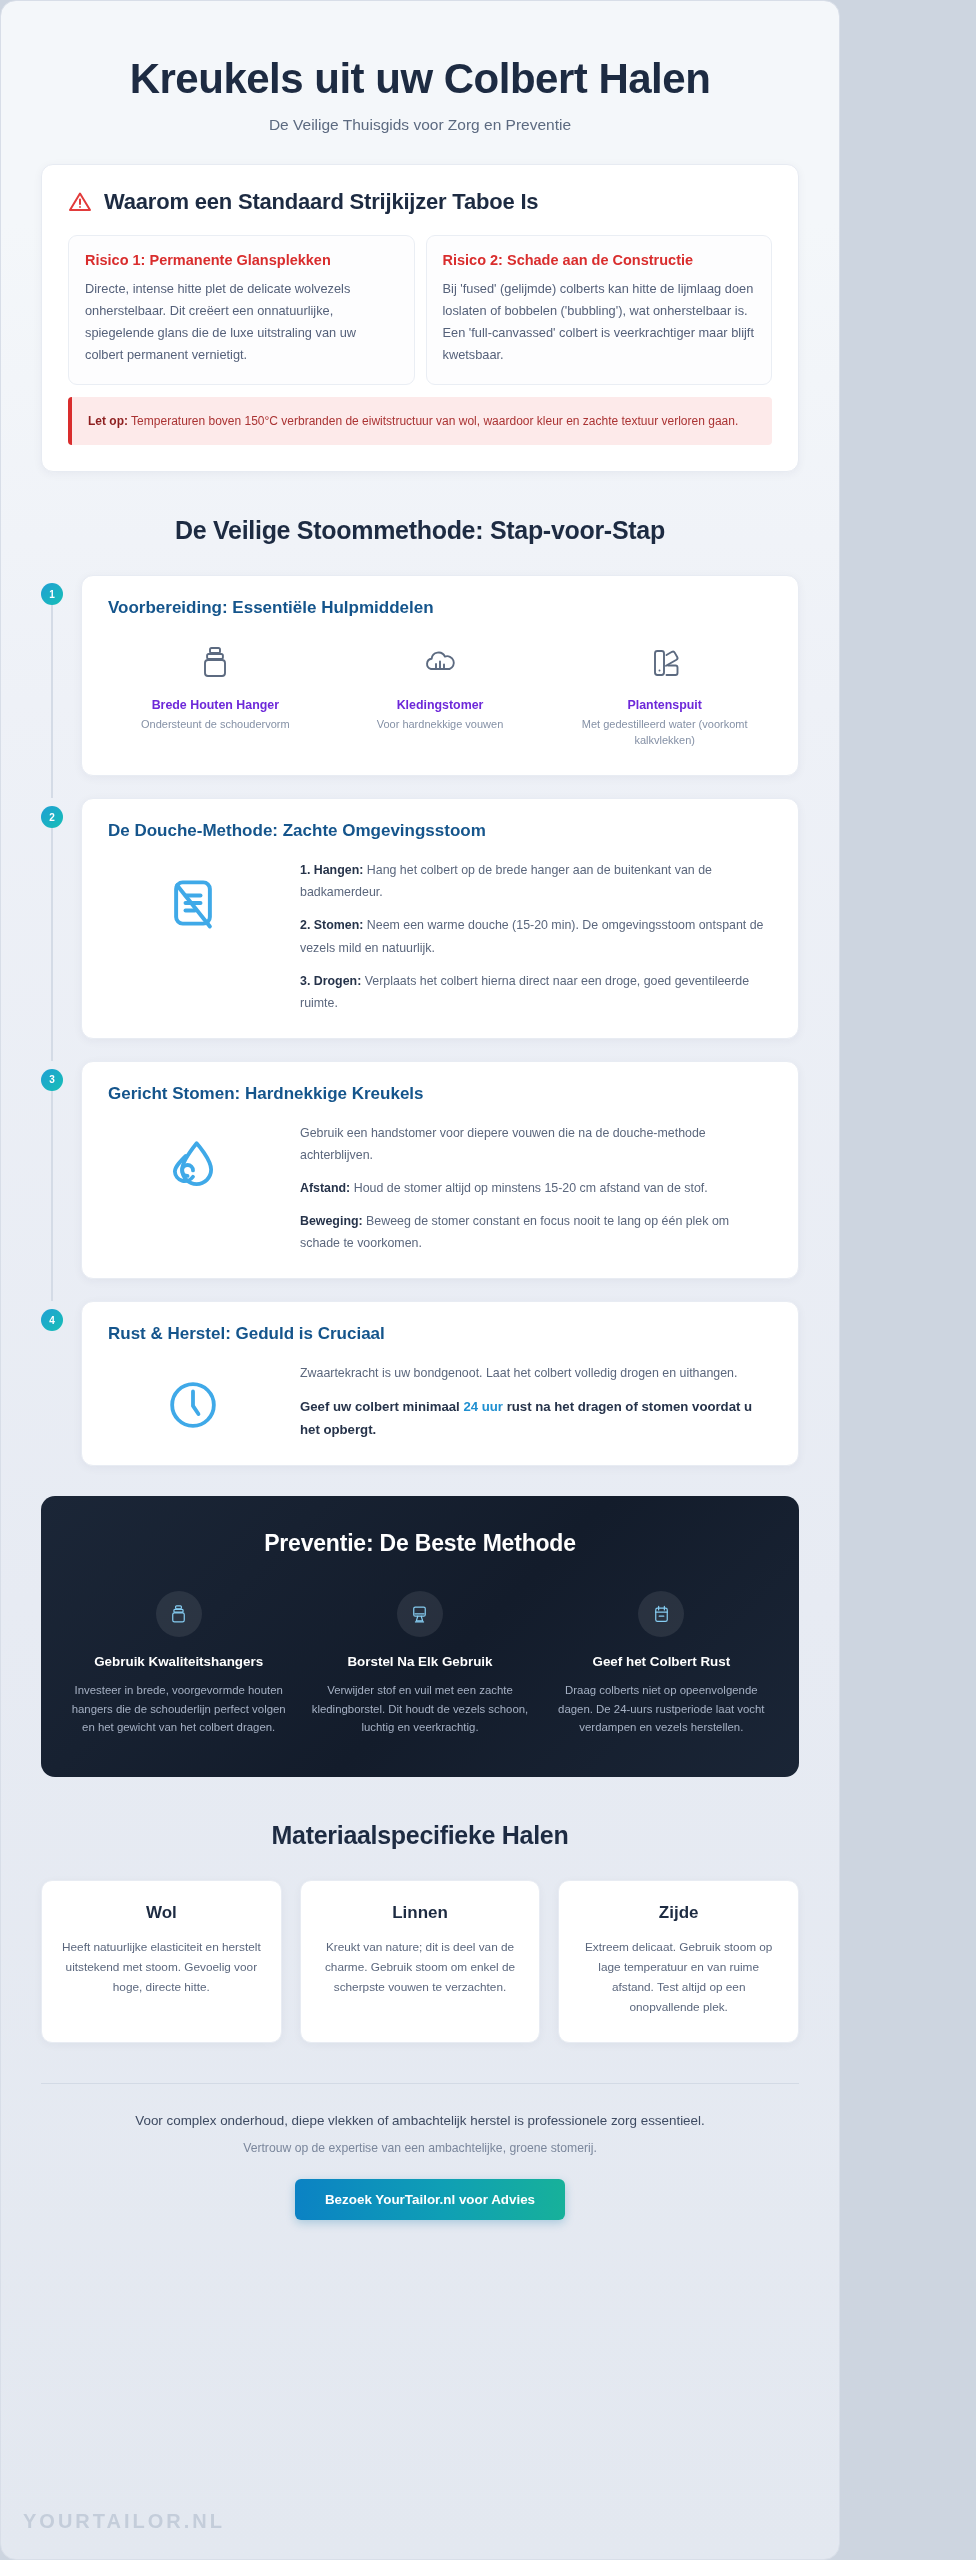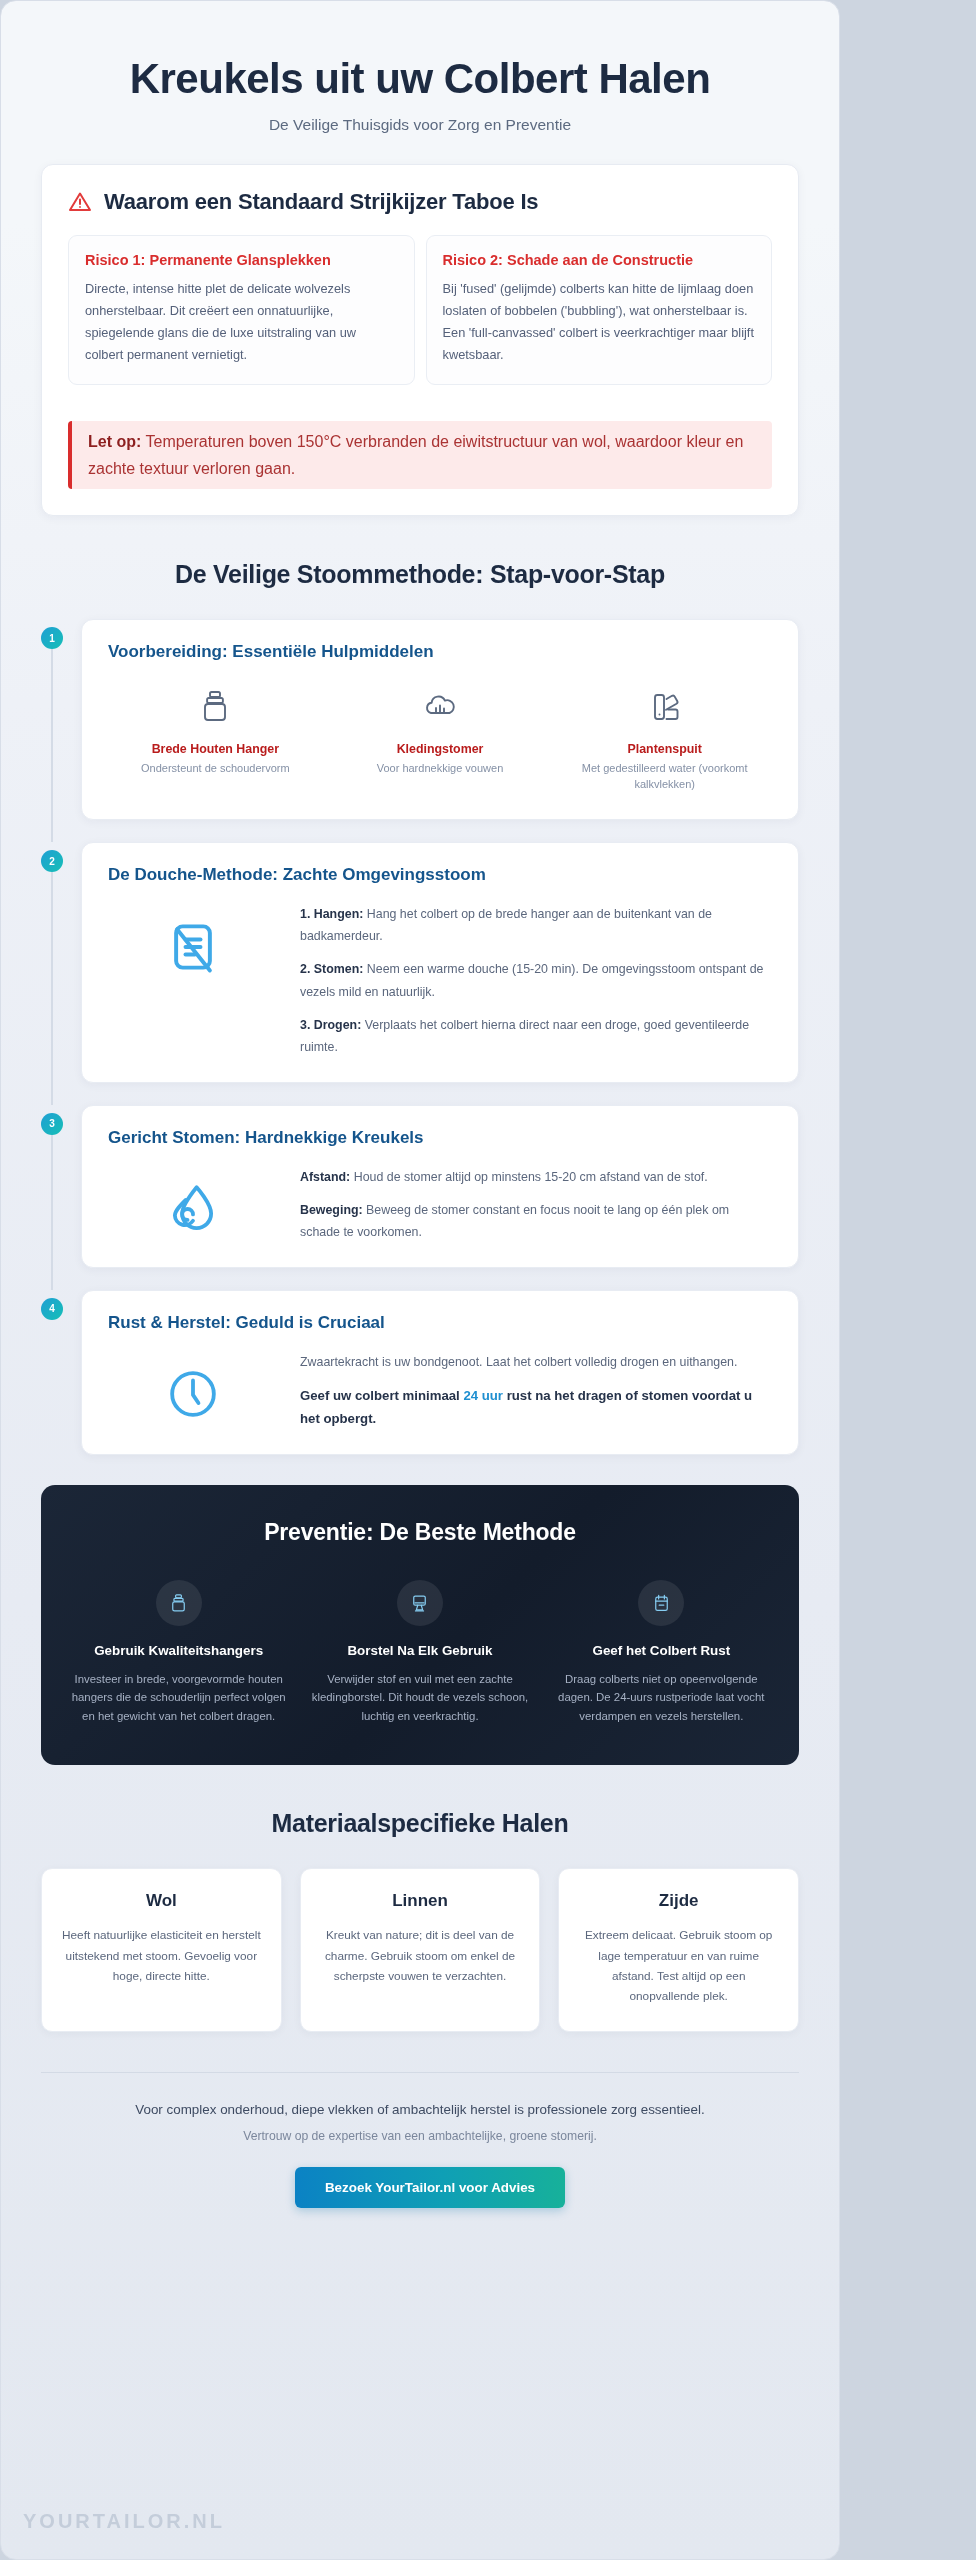--- a/index.html
+++ b/index.html
@@ -55,26 +55,26 @@
     border: 1px solid #eaeef4;
     border-radius: 9px;
     padding: 16px 16px 18px;
     background: #fdfdfe;
   }
   .risk h3 {
     font-size: 14.5px; font-weight: 700; color: #d92d2d; margin-bottom: 10px;
   }
   .risk p { font-size: 12.8px; line-height: 1.72; color: #55617a; }
   .note {
-    margin-top: 36px;
+    margin-top: 12px;
     background: #fdeaea;
     border-left: 4px solid #d92d2d;
     border-radius: 4px;
-    padding: 7px 16px;
-    font-size: 16px;
+    padding: 14px 16px;
+    font-size: 12px;
     line-height: 1.7;
     color: #a33;
   }
   .note b { color: #8d1f1f; font-weight: 700; }
 
   
   .sec-title {
     text-align: center;
     font-size: 25px;
     font-weight: 700;
@@ -111,21 +111,21 @@
     padding: 22px 26px 24px;
   }
   .step-card h3 {
     font-size: 17px; font-weight: 700; color: #15558c; margin-bottom: 16px;
   }
 
   
   .tools { display: flex; gap: 10px; padding: 6px 0 2px; }
   .tool { flex: 1 1 0; text-align: center; }
   .tool .ico { height: 46px; display: flex; align-items: center; justify-content: center; margin-bottom: 12px; }
-  .tool .tname { font-size: 12.4px; font-weight: 700; color: #b91c1c; margin-bottom: 5px; }
+  .tool .tname { font-size: 12.4px; font-weight: 700; color: #6d28d9; margin-bottom: 5px; }
   .tool .tdesc { font-size: 11px; color: #8591a6; line-height: 1.45; }
 
   
   .media { display: flex; gap: 22px; align-items: flex-start; }
   .media .big-ico {
     flex: 0 0 170px;
     display: flex; align-items: center; justify-content: center;
     padding-top: 16px;
   }
   .media .body { flex: 1 1 auto; padding-top: 2px; }
@@ -323,20 +323,21 @@
         <h3>Gericht Stomen: Hardnekkige Kreukels</h3>
         <div class="media">
           <div class="big-ico">
             <svg viewBox="0 0 64 64" width="58" height="58" fill="none" stroke="#3fa9e8" stroke-width="4.2" stroke-linecap="round" stroke-linejoin="round">
               <path d="M36 8 C36 8 52 26 52 37 a16 16 0 0 1 -32 0 C20 30 28 18 36 8 Z"></path>
               <path d="M24 22 C18 28 12 34 12 39 a11 11 0 0 0 20 6"></path>
               <path d="M26 44 a6 6 0 1 1 6 -6"></path>
             </svg>
           </div>
           <div class="body">
+            <p><b></b><span>Gebruik een handstomer voor diepere vouwen die na de douche-methode achterblijven.</span></p>
             <p><b>Afstand:</b><span> Houd de stomer altijd op minstens 15-20 cm afstand van de stof.</span></p>
             <p><b>Beweging:</b><span> Beweeg de stomer constant en focus nooit te lang op één plek om schade te voorkomen.</span></p>
           </div>
         </div>
       </div>
     </div>
 
     <div class="step">
       <div class="badge">4</div>
 

